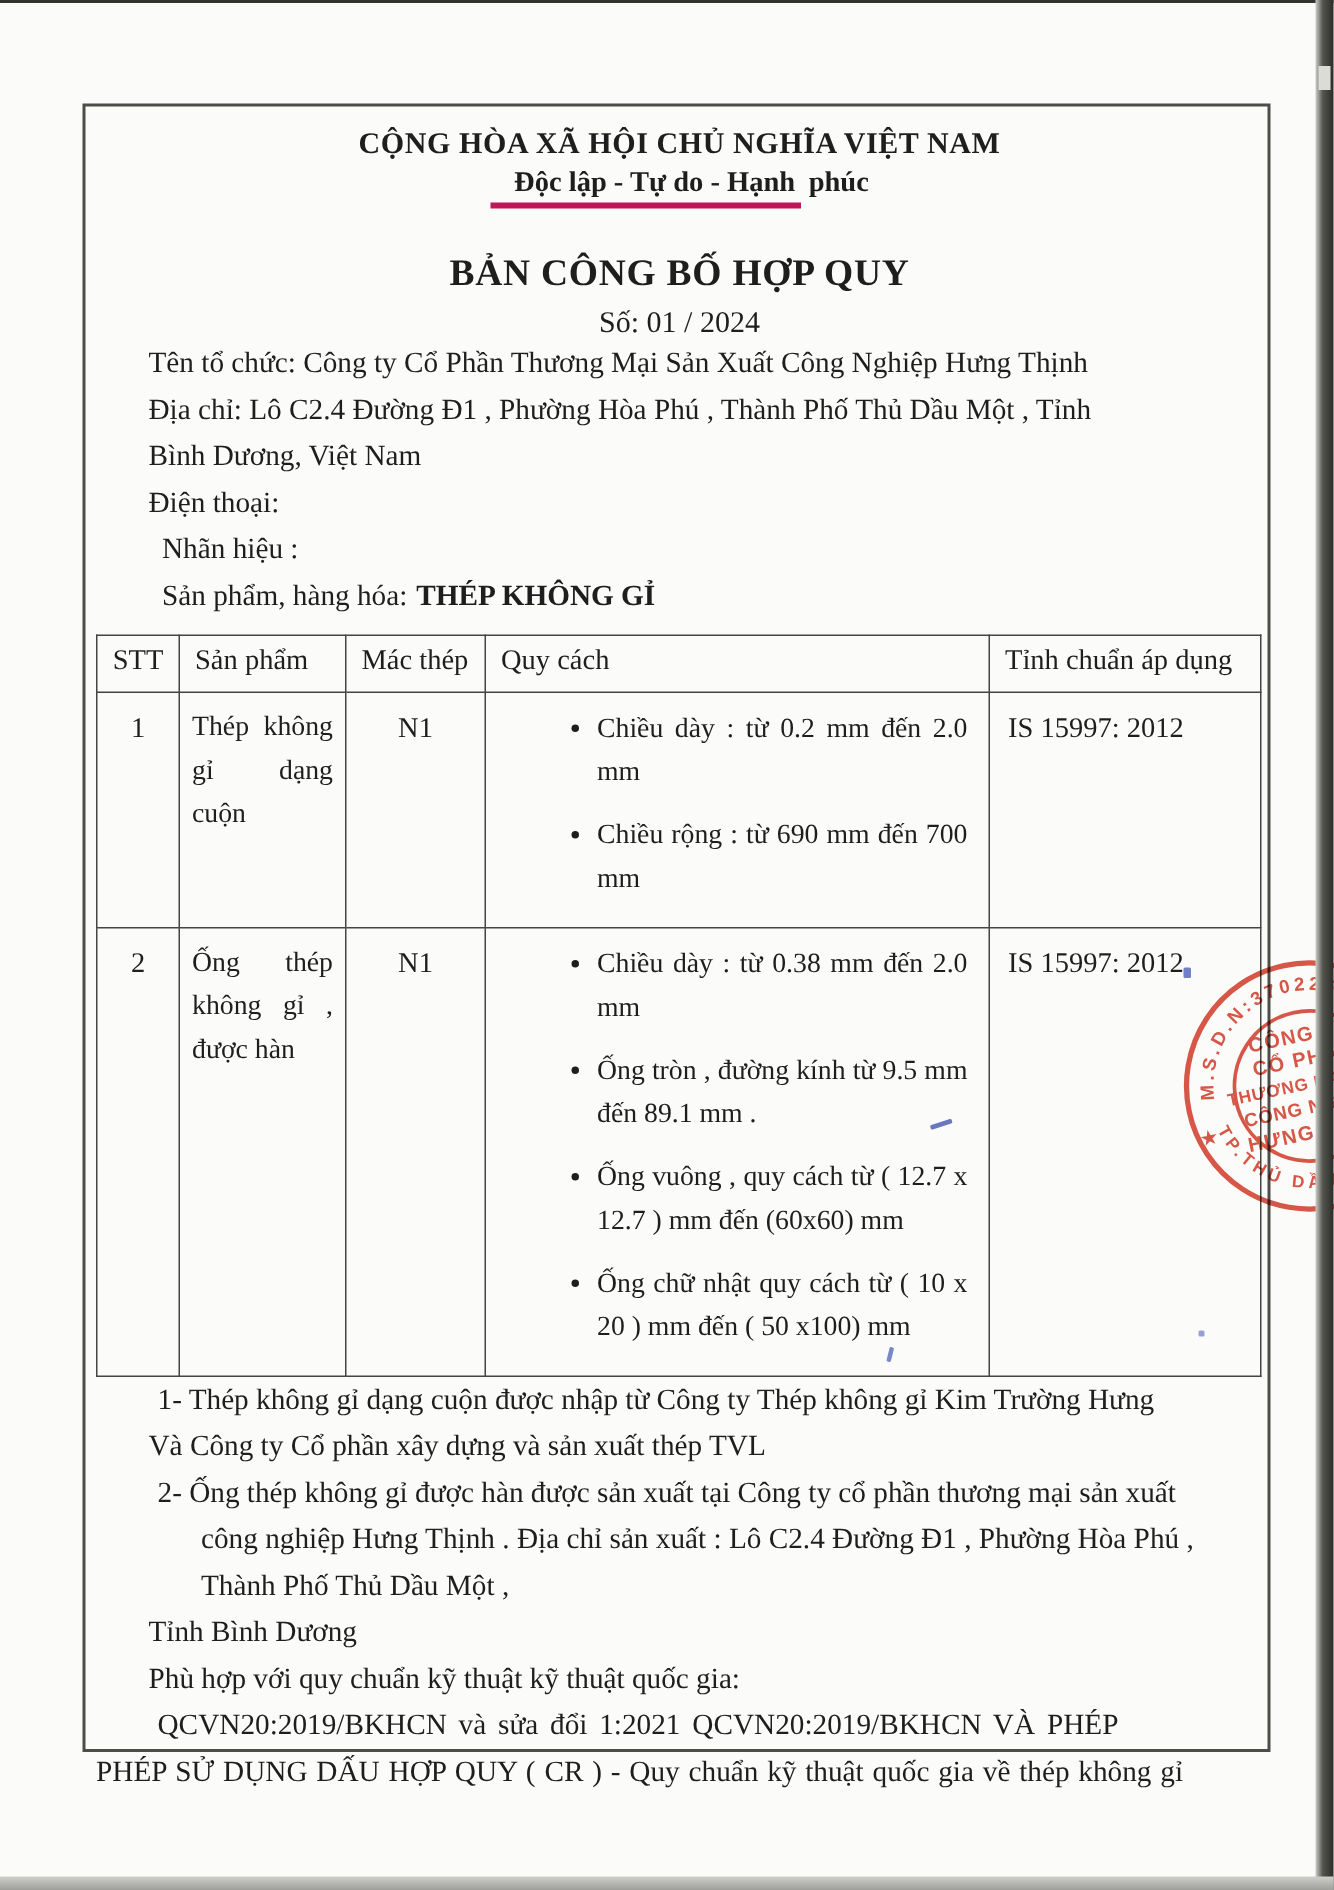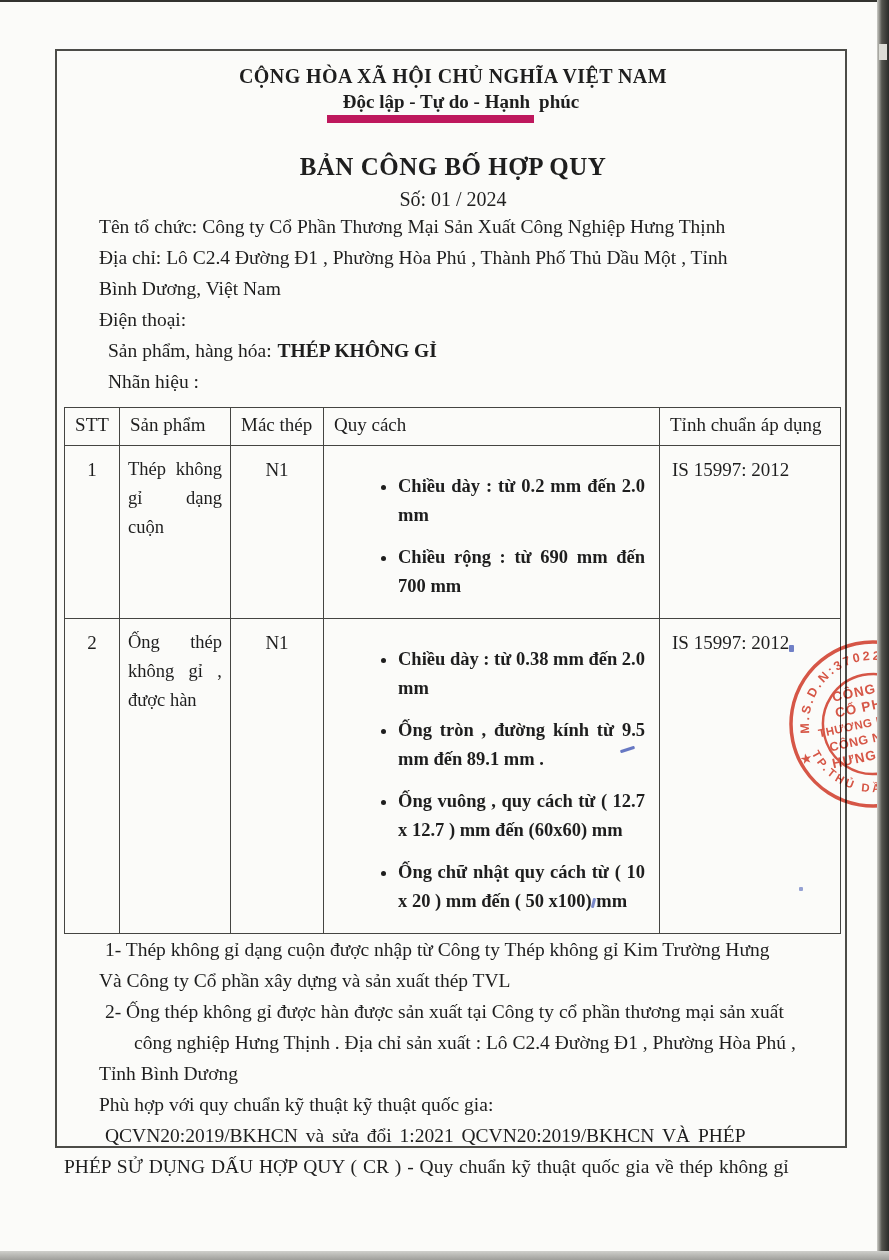--- a/index.html
+++ b/index.html
@@ -15,32 +15,32 @@
   
   #top-edge    { left:0; top:0; width:889px; height:2px; background:#33332f; z-index:55; }
   #right-edge  { left:877px; top:0; width:12px; height:1260px;
                  background:linear-gradient(90deg,#cdcdc8 0%, #55554f 40%, #2b2b29 100%); z-index:60; }
   #right-notch { left:879px; top:44px; width:8px; height:16px; background:#dcdcd6; z-index:61; }
   #bottom-edge { left:0; top:1251px; width:889px; height:9px;
                  background:linear-gradient(180deg,#cfcfcb,#9e9e9a); z-index:60; }
 
   
   .page {
-    position:absolute; left:55px; top:49px;
+    position:absolute; left:55px; top:69px;
     width:792px; height:1099px;
     border:2px solid #4c4c48;
     box-sizing:border-box;
     padding:10px 38px 0 42px;
     z-index:5;
   }
 
   .center { text-align:center; }
   .nat-title { font-weight:bold; font-size:20px; letter-spacing:.4px; margin-top:4px; }
   .motto { font-weight:bold; font-size:19px; margin-top:3px; }
-  .motto .u { display:inline-block; border-bottom:8px solid #be185d; padding:0 4px 2px 16px; }
+  .motto .u { display:inline-block; border-bottom:4px solid #be185d; padding:0 4px 2px 16px; }
   .motto .rest { margin-left:5px; }
   .doc-title { font-weight:bold; font-size:25px; letter-spacing:.5px; margin-top:30px; }
   .doc-no { font-size:20px; margin-top:7px; }
 
   p.line { font-size:19.5px; line-height:31px; margin:0; }
   .org { margin-top:9px; }
   .ind { padding-left:9px; }
   .vb { margin-left:6px; font-weight:bold; }
 
   table.spec-table {
@@ -59,21 +59,21 @@
   .spec-table th {
     font-weight:normal; text-align:left;
     height:38px; padding:6px 10px;
   }
   .spec-table th.c, .spec-table td.c { text-align:center; }
   .spec-table td { padding:9px 8px; line-height:29px; }
   tr.r1 { height:99px; }
   tr.r2 { height:256px; }
   td.prod { font-size:18.5px; text-align:justify; padding:9px 8px; }
   td.specs-cell { padding:4px 14px 4px 0; }
-  ul.specs { margin:22px 0 0 0; padding-left:74px;font-weight:bold; }
+  ul.specs { margin:6px 0 0 0; padding-left:74px; }
   ul.specs li { margin-bottom:13px; text-align:justify; line-height:29px; font-size:18.5px; }
   td.std { padding-left:12px; }
 
   .notes { font-size:19.5px; line-height:31px; }
   .n-line { margin:0; }
   .ml6  { margin-left:6px; }
   .ml35 { margin-left:35px; }
   .conf1 { margin-left:6px; word-spacing:3px; }
   .conf2 { margin-left:-35px; width:783px; word-spacing:1px; }
 
@@ -106,25 +106,25 @@
 
   <div class="center doc-no">Số: 01 / 2024</div>
 
   <p class="line org">Tên tổ chức: Công ty Cổ Phần Thương Mại Sản Xuất Công Nghiệp Hưng Thịnh</p>
 
   <p class="line">Địa chỉ: Lô C2.4 Đường Đ1 , Phường Hòa Phú , Thành Phố Thủ Dầu Một , Tỉnh</p>
   <p class="line">Bình Dương, Việt Nam</p>
 
   <p class="line">Điện thoại:</p>
 
+  <p class="line ind">Nhãn hiệu :</p>
+
   <p class="line ind">
     <span>Sản phẩm, hàng hóa:</span><span class="vb">THÉP KHÔNG GỈ</span>
   </p>
-
-  <p class="line ind">Nhãn hiệu :</p>
 
 
   <table class="spec-table">
     <colgroup>
       <col style="width:55px">
         <col style="width:111px">
         <col style="width:93px">
       <col style="width:336px">
         <col style="width:181px">
     </colgroup>
@@ -163,20 +163,21 @@
       <td class="std">IS 15997: 2012</td>
     </tr>
   </tbody>
     </table>
 
   <div class="notes">
     <div class="n-line ml6">1-  Thép không gỉ dạng cuộn được nhập từ Công ty Thép không gỉ Kim Trường Hưng</div>
     <div class="n-line">Và Công ty Cổ phần xây dựng và sản xuất thép TVL</div>
     <div class="n-line ml6">2-  Ống thép không gỉ được hàn được sản xuất tại Công ty cổ phần thương mại sản xuất</div>
     <div class="n-line ml35">công nghiệp Hưng Thịnh . Địa chỉ sản xuất : Lô C2.4 Đường Đ1 , Phường Hòa Phú ,</div>
+    <div class="n-line ml35">Thành Phố Thủ Dầu Một ,</div>
     <div class="n-line">Tỉnh Bình Dương</div>
     <div class="n-line">Phù hợp với quy chuẩn kỹ thuật kỹ thuật quốc gia:</div>
     <div class="n-line conf1">QCVN20:2019/BKHCN  và  sửa  đổi  1:2021  QCVN20:2019/BKHCN  VÀ  PHÉP</div>
     <div class="n-line conf2">PHÉP SỬ DỤNG DẤU HỢP QUY ( CR ) -  Quy chuẩn kỹ thuật quốc gia về thép không gỉ</div>
   </div>
 </div>
 
 <svg id="stamp-svg" width="250" height="260" viewBox="0 0 250 260">
   <g transform="rotate(-12 122 122)" fill="#d5402e" stroke="none">
     <circle cx="122" cy="122" r="82" fill="none" stroke="#d5402e" stroke-width="3.5"></circle>

